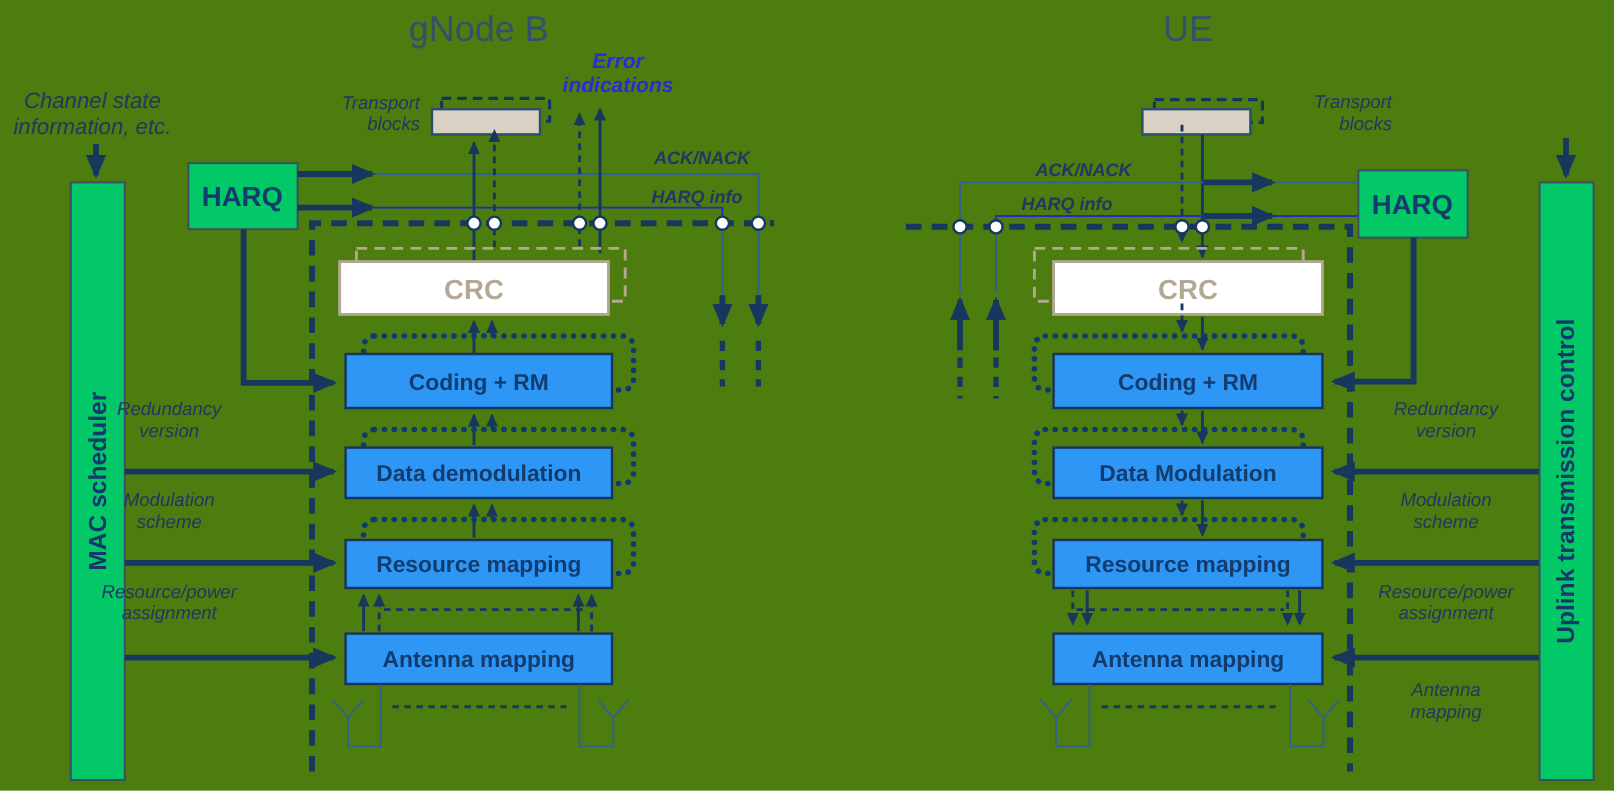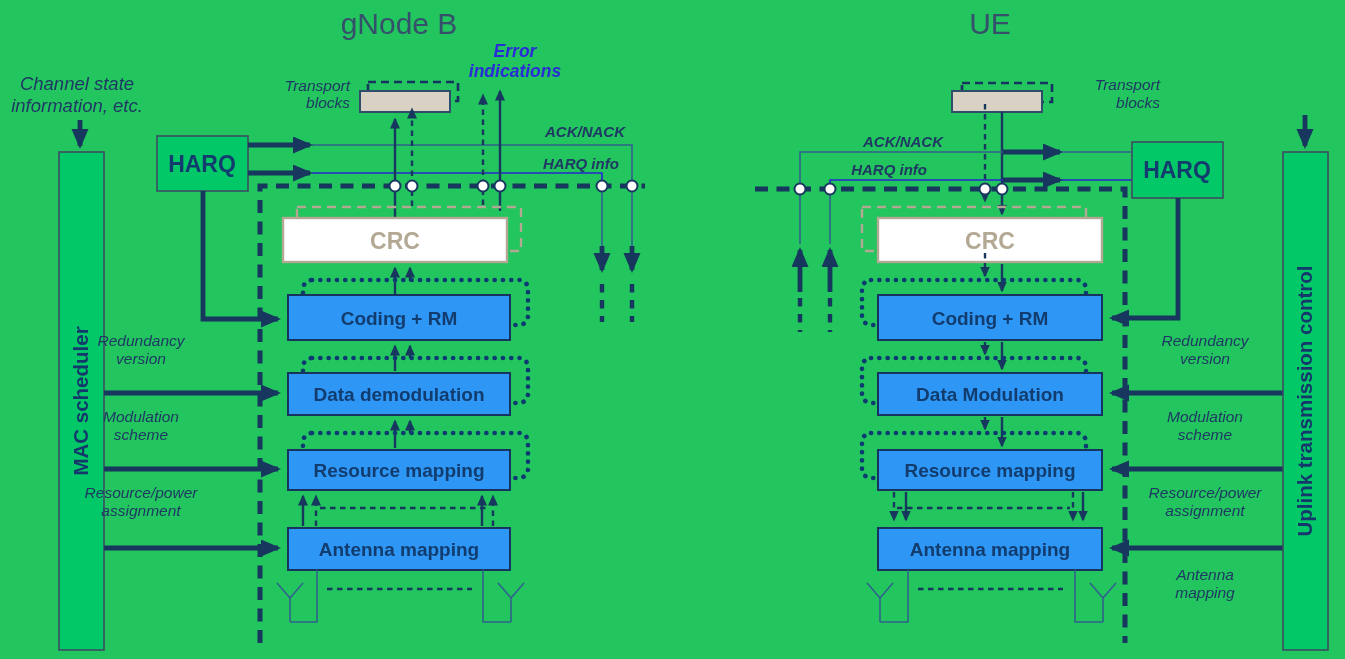--- a/index.html
+++ b/index.html
@@ -1,16 +1,16 @@
 <!DOCTYPE html>
 <html><head>
 <meta charset="utf-8">
 <style>
   html,body{margin:0;padding:0;background:#ffffff;}
-  .stage{width:1345px;height:659px;position:relative;background:#22c55e;
+  .stage{width:1345px;height:659px;position:relative;background:#4d7c0f;
          font-family:"Liberation Sans", sans-serif;}
   svg text{font-family:"Liberation Sans", sans-serif;}
 
   
   .t-title{font-size:30px;fill:#35506b;}
   .t-err{font-size:17.5px;font-weight:bold;font-style:italic;fill:#2b2bd8;}
   .t-lab{font-size:15.5px;font-style:italic;fill:#1f3864;}
   .t-lab-lg{font-size:18.5px;font-style:italic;fill:#1f3864;}
   .t-feed{font-size:15px;font-weight:bold;font-style:italic;fill:#1f3864;}
   .t-box{font-size:19px;font-weight:bold;fill:#123c6e;}

